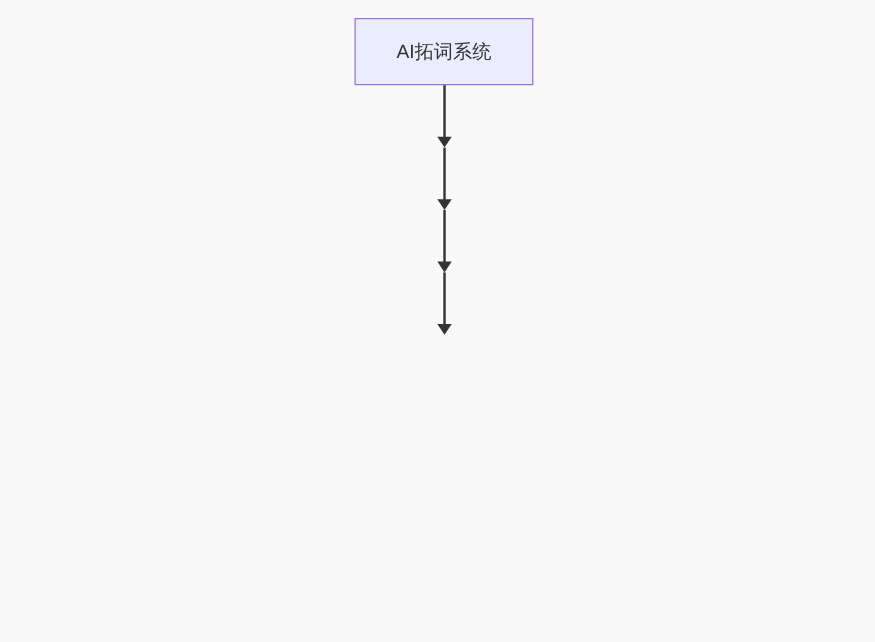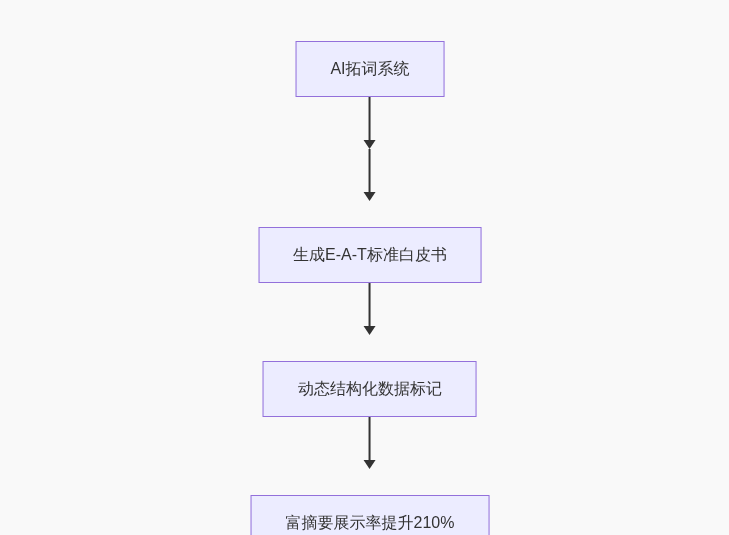--- a/index.html
+++ b/index.html
@@ -29,21 +29,20 @@
     border: 1px solid #9370DB;
     height: 56px;
     padding: 0 34px;
     display: flex;
     align-items: center;
     justify-content: center;
     color: #333333;
     font-size: 16px;
     white-space: nowrap;
     flex: 0 0 auto;
-    margin-top: 26px;
   }
   .arrow {
     height: 52px;
     display: flex;
     flex-direction: column;
     align-items: center;
     flex: 0 0 auto;
   }
   .arrow .shaft {
     width: 2px;
@@ -74,36 +73,27 @@
       <div class="shaft"></div>
       <div class="head"></div>
     </div>
 
 
     <div class="arrow">
       <div class="shaft"></div>
       <div class="head"></div>
     </div>
 
-    <div class="node">
-      <span>生成E-A-T标准白皮书</span>
-    </div>
 
     <div class="arrow">
       <div class="shaft"></div>
       <div class="head"></div>
     </div>
 
-    <div class="node">
-      <span>动态结构化数据标记</span>
-    </div>
 
     <div class="arrow">
       <div class="shaft"></div>
       <div class="head"></div>
     </div>
 
-    <div class="node">
-      <span>富摘要展示率提升210%</span>
-    </div>
 
   </div>
 </div>
 
 </body></html>

